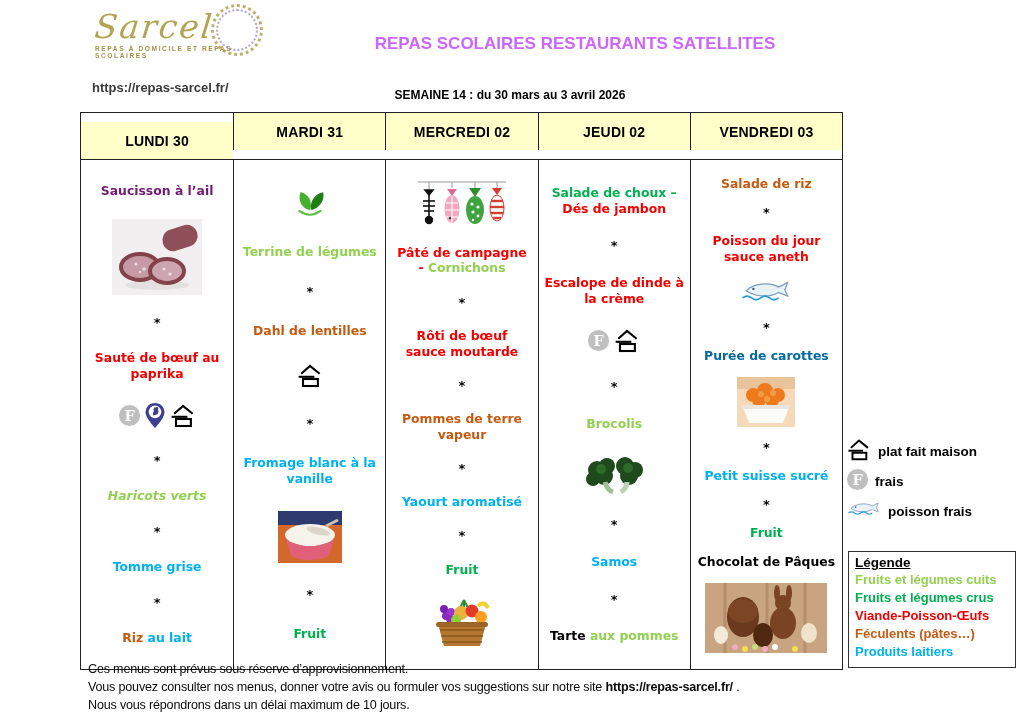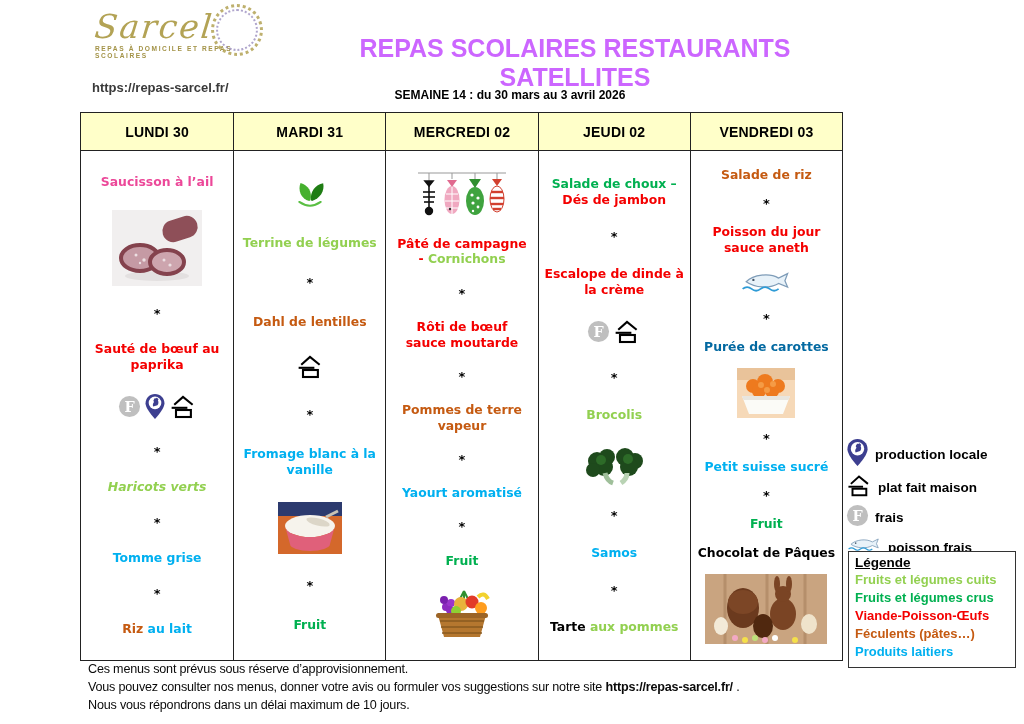--- a/index.html
+++ b/index.html
@@ -7,21 +7,21 @@
   .page{position:absolute;inset:0;}
 
   
   .logo{position:absolute;left:95px;top:10px;width:190px;height:66px;}
   .logo-script{font-family:"DejaVu Serif",serif;font-style:italic;font-size:33px;color:#b3a355;letter-spacing:2px;line-height:1;transform:skewX(-6deg);}
   .logo-tagline{font-size:6.6px;letter-spacing:1.6px;color:#a39347;margin-top:2px;font-weight:bold;}
   .logo-wreath{position:absolute;right:22px;top:-6px;width:46px;height:46px;border-radius:50%;border:3px dotted #b3a355;opacity:.85;}
   .logo-wreath::after{content:"";position:absolute;inset:2px;border-radius:50%;border:2px dotted #8a7bb5;opacity:.8;}
 
   .site-url{position:absolute;left:92px;top:80px;font-size:13px;font-weight:bold;color:#3a3a3a;}
-  .doc-title{position:absolute;left:330px;top:34px;width:490px;margin:0;text-align:center;font-size:25px;font-weight:bold;}
+  .doc-title{position:absolute;left:330px;top:34px;width:490px;margin:0;text-align:center;font-size:17px;font-weight:bold;}
   .week-line{position:absolute;left:300px;top:88px;width:420px;text-align:center;font-size:12px;font-weight:bold;color:#000;}
 
   
   .menu-table{position:absolute;left:80px;top:112px;width:761px;border:1.4px solid #222;}
   .thead{display:grid;grid-template-columns:repeat(5,1fr);border-bottom:1.4px solid #222;}
   .day-header{height:37px;display:flex;align-items:center;justify-content:center;font-size:14px;font-weight:bold;color:#000;letter-spacing:.2px;}
   .day-header + .day-header{border-left:1px solid #222;}
   .tbody{display:grid;grid-template-columns:repeat(5,1fr);height:509px;}
   .day-cell{display:flex;flex-direction:column;justify-content:space-evenly;align-items:center;padding:3px 3px;overflow:hidden;}
   .day-cell + .day-cell{border-left:1px solid #222;}
@@ -59,29 +59,29 @@
     <div class="logo-script" data-name="logo-name">Sarcel</div>
     <div class="logo-tagline" data-name="logo-tagline">REPAS À DOMICILE ET REPAS SCOLAIRES</div>
   </div>
 
   <div class="site-url" data-name="site-url">https://repas-sarcel.fr/</div>
   <h1 class="doc-title" data-name="page-title" style="color: rgb(204, 102, 255);">REPAS SCOLAIRES RESTAURANTS SATELLITES</h1>
   <div class="week-line" data-name="week-subtitle">SEMAINE 14 : du 30 mars au 3 avril 2026</div>
 
   <div class="menu-table" data-name="menu-table">
     <div class="thead" data-name="menu-table-header">
-        <div class="day-header" data-name="day-header-1" style="background: rgb(255, 255, 201);">LUNDI 30</div>
+        <div class="day-header" data-name="day-header-1" style="background: rgb(255, 255, 201); margin-top: 9px;">LUNDI 30</div>
         <div class="day-header" data-name="day-header-2" style="background: rgb(255, 255, 201);">MARDI 31</div>
         <div class="day-header" data-name="day-header-3" style="background: rgb(255, 255, 201);">MERCREDI 02</div>
         <div class="day-header" data-name="day-header-4" style="background: rgb(255, 255, 201);">JEUDI 02</div>
         <div class="day-header" data-name="day-header-5" style="background: rgb(255, 255, 201);">VENDREDI  03</div>
       </div>
     <div class="tbody" data-name="menu-table-body">
         <div class="day-cell" data-name="day-column-1">
-          <div class="dish" data-name="dish-name"><span style="color: #ec4899;">Saucisson à l’ail</span></div>
+          <div class="dish" data-name="dish-name"><span style="color: #701a75;">Saucisson à l’ail</span></div>
           <div class="pic" data-name="saucisson-image"><svg width="90" height="76" viewBox="0 0 90 76">
               <rect width="90" height="76" fill="#f1efef"></rect>
               <ellipse cx="45" cy="66" rx="32" ry="5" fill="#e3e0e0"></ellipse>
               <rect x="50" y="8" width="36" height="22" rx="11" transform="rotate(-18 68 19)" fill="#8e4f58"></rect>
               <ellipse cx="28" cy="48" rx="19" ry="13" fill="#c59aa4" stroke="#84424d" stroke-width="4"></ellipse>
               <ellipse cx="55" cy="52" rx="17" ry="12" fill="#cda5ae" stroke="#84424d" stroke-width="4"></ellipse>
               <g fill="#ecdfe2">
                 <circle cx="24" cy="45" r="1.5"></circle>
                 <circle cx="32" cy="50" r="1.7"></circle>
                 <circle cx="52" cy="50" r="1.5"></circle>
@@ -330,28 +330,20 @@
                 <circle cx="60" cy="66" r="3" fill="#f2a9c4"></circle>
                 <circle cx="70" cy="64" r="3" fill="#fff"></circle>
                 <circle cx="90" cy="66" r="3" fill="#f5e04a"></circle>
               </g>
             </svg></div>
         </div>
       </div>
   </div>
 
   <div class="icon-legend" data-name="icon-legend">
-      <div class="key-row" data-name="icon-key-row-pin">
-        <span class="key-icon" data-name="pin-icon"><svg width="22" height="27" viewBox="0 0 24 30">
-            <path d="M12 1 C6 1 1.5 5.5 1.5 11.5 C1.5 18 12 29 12 29 C12 29 22.5 18 22.5 11.5 C22.5 5.5 18 1 12 1 Z" fill="#3d3f90"></path>
-            <circle cx="12" cy="11" r="7" fill="#fff"></circle>
-            <path d="M10 15 c-1-2 0-4 1-5 c-1-1-1-2 0-3 c0-1 1-1.5 2-1 c.5-1 1.5-1 2 0 c1 .5 1 1.5 .2 2.2 c1 1.5 .8 3.8 -.5 5.3 z" fill="#3d3f90"></path>
-          </svg></span>
-        <span class="key-label" data-name="icon-key-label">production locale</span>
-      </div>
       <div class="key-row" data-name="icon-key-row-house">
         <span class="key-icon" data-name="house-icon"><svg width="28" height="25" viewBox="0 0 32 28" fill="none" stroke="#000" stroke-width="2.4">
             <path d="M6 12 L16 3 L27 12"></path>
             <path d="M3 15.5 H21"></path>
             <rect x="8" y="18" width="17" height="8"></rect>
           </svg></span>
         <span class="key-label" data-name="icon-key-label">plat fait maison</span>
       </div>
       <div class="key-row" data-name="icon-key-row-f">
         <span class="key-icon" data-name="f-icon"><svg width="23" height="23" viewBox="0 0 24 24">

